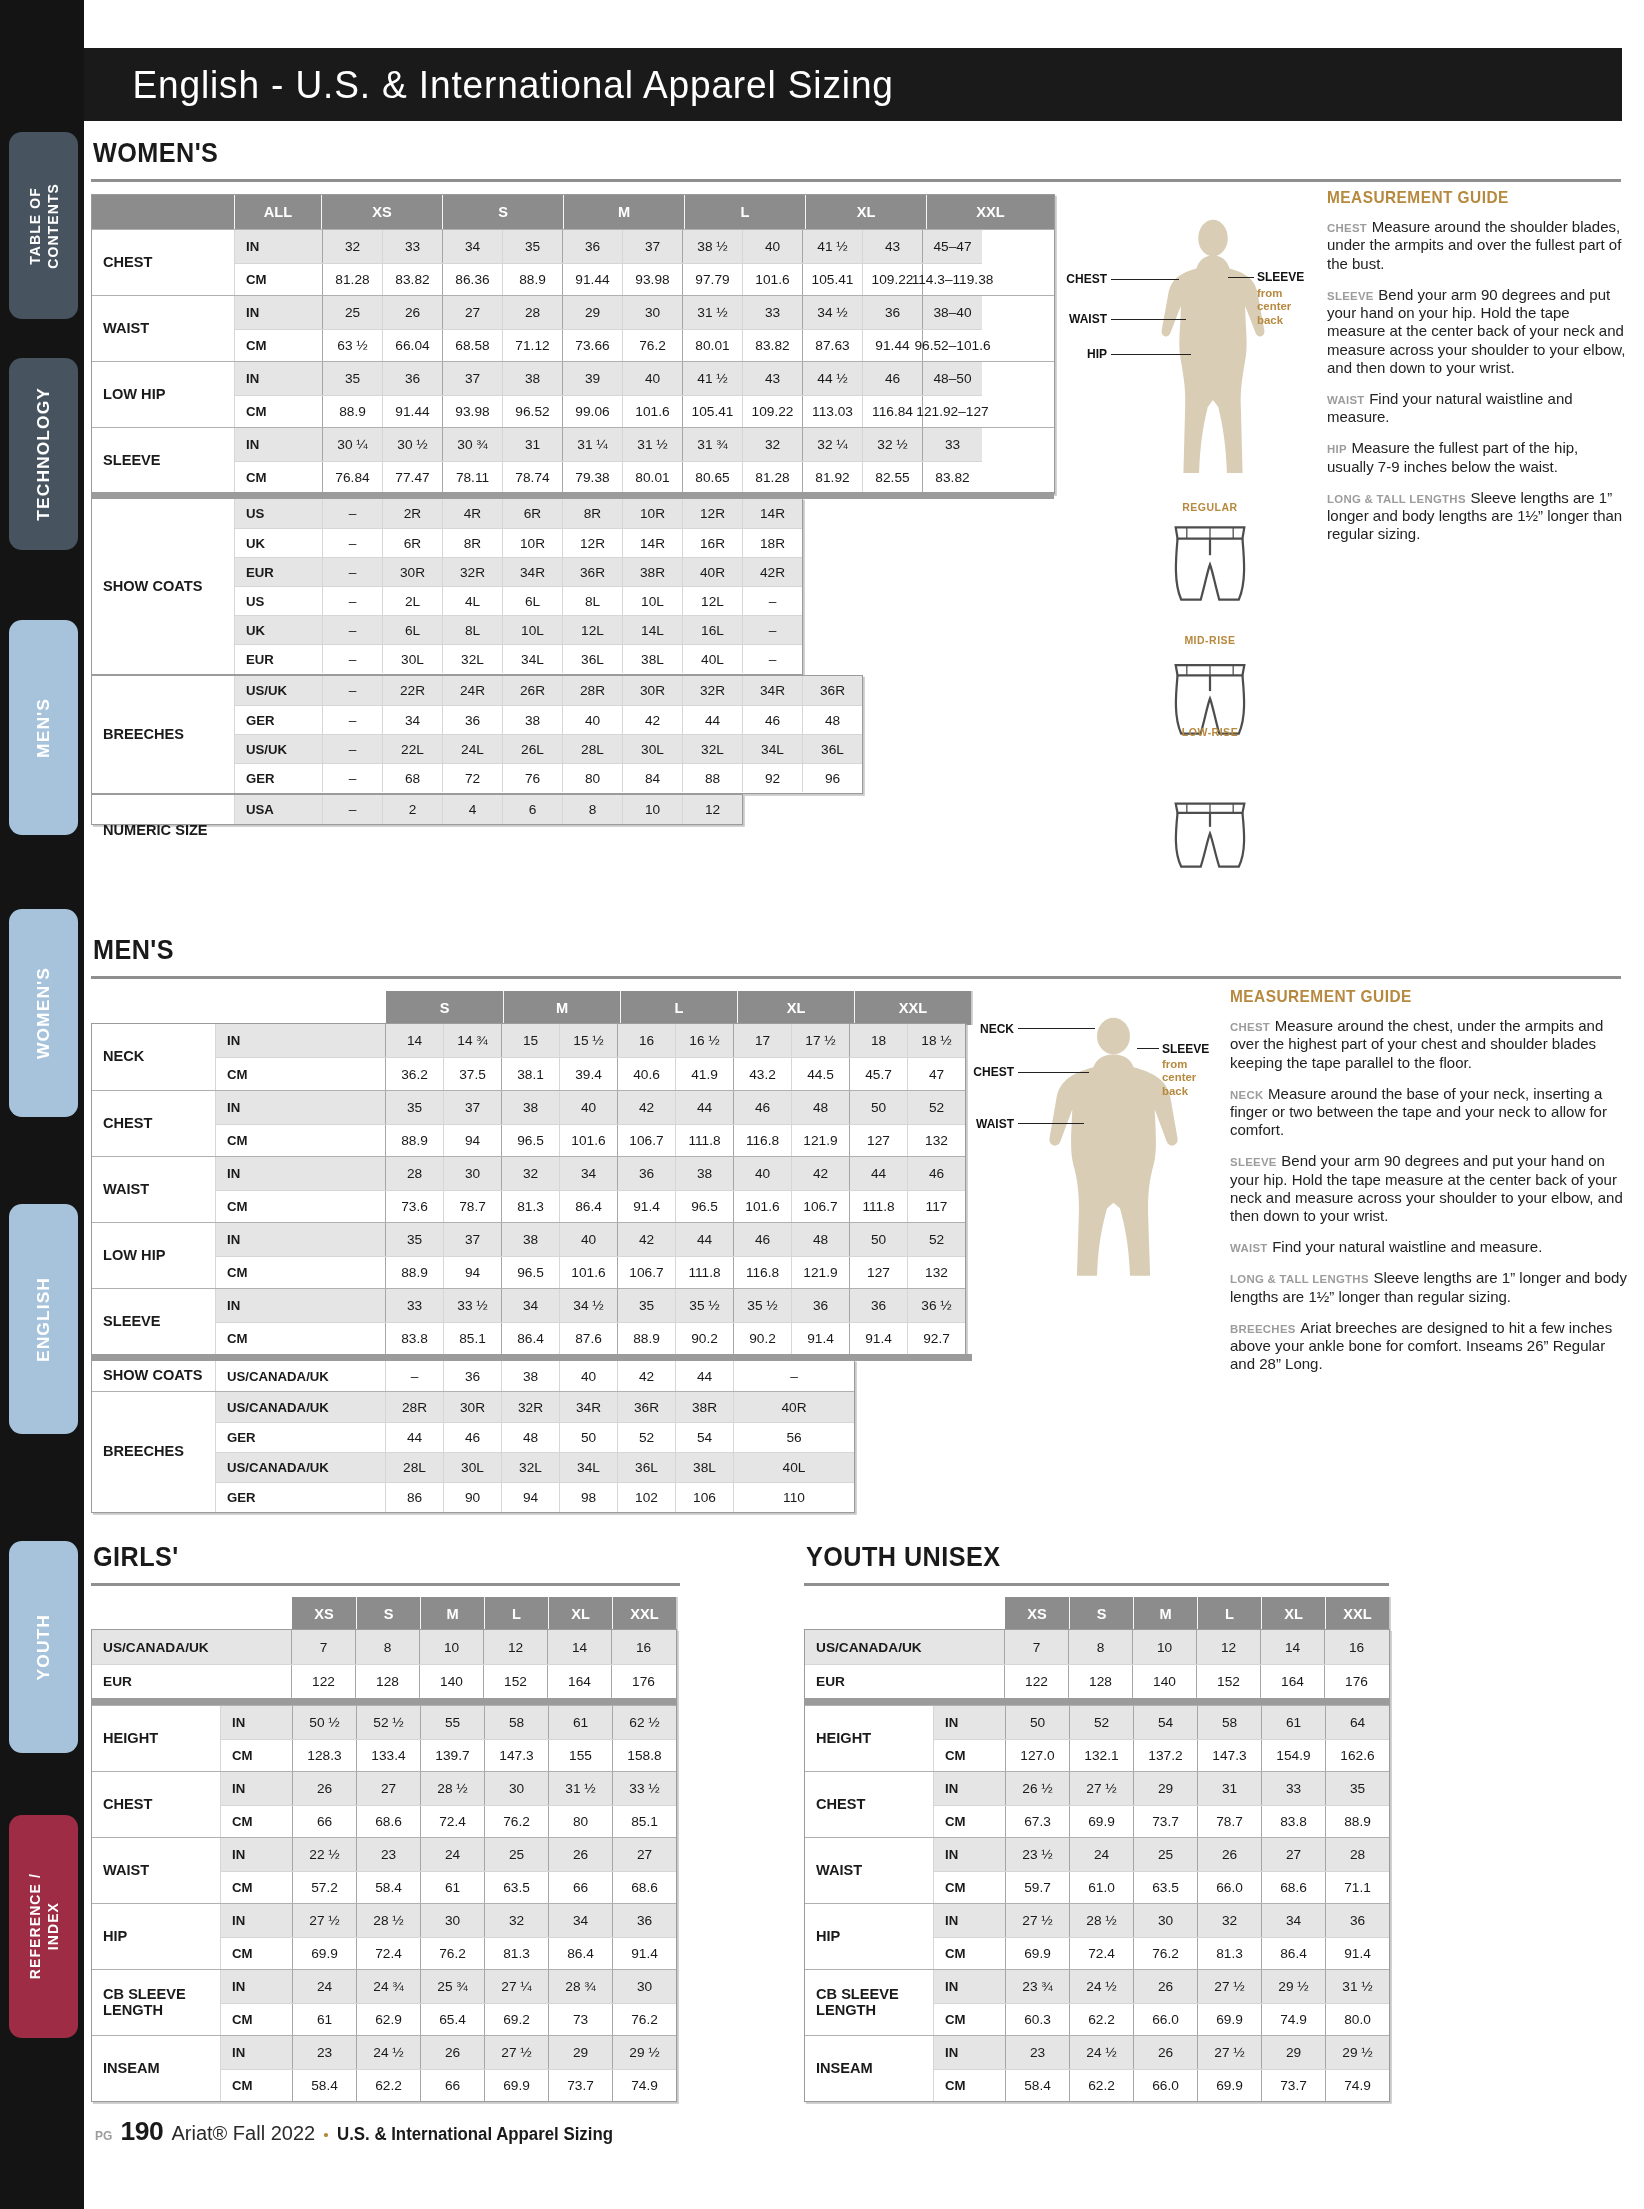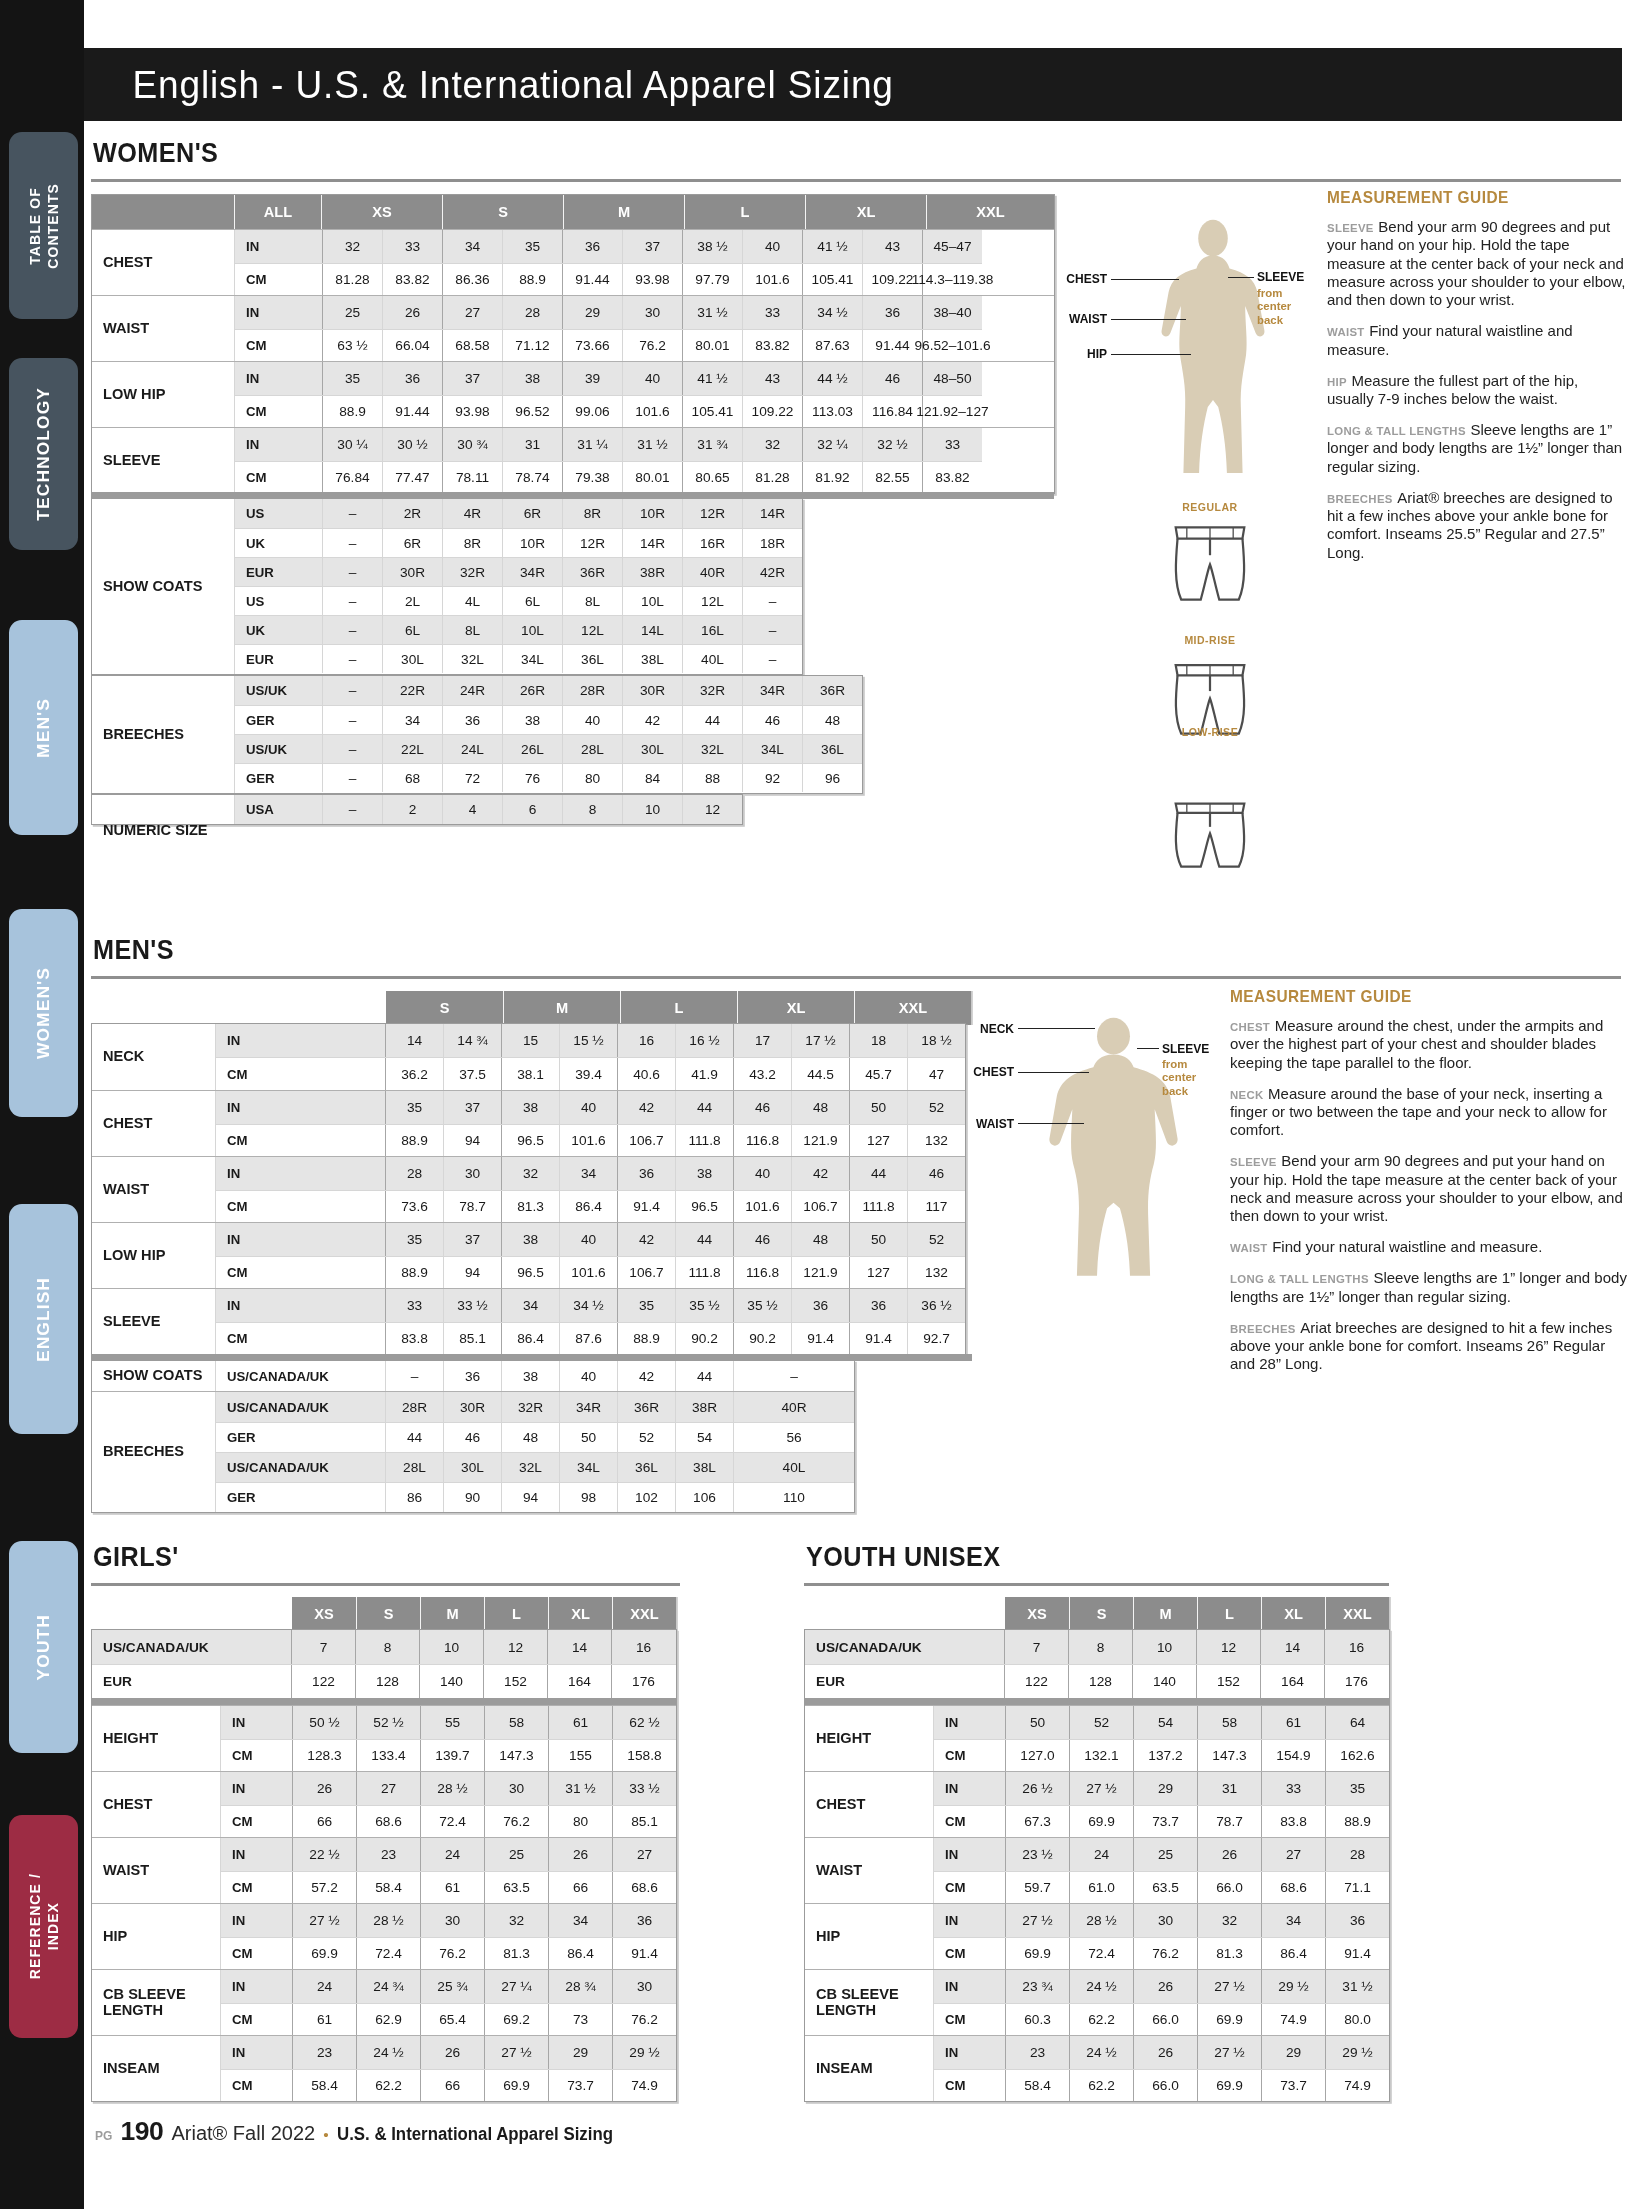--- a/index.html
+++ b/index.html
@@ -121,25 +121,25 @@
         <path d="M18 20 H92 L90 30 H20 Z"></path>
         <path d="M20 30 C18 50 16 72 24 88 L45 88 C50 72 52 60 55 52 C58 60 60 72 65 88 L86 88 C94 72 92 50 90 30"></path>
         <path d="M55 30 V45"></path>
         <path d="M30 20 V30 M55 20 V30 M80 20 V30" stroke-width="1.4"></path>
       </g>
   </svg>
 
   <div class="guide" style="left:1327px;top:188px;width:300px">
     <div class="gtitle">MEASUREMENT GUIDE</div>
     <div id="g-womens-items">
+        <p class="gitem"><span class="glabel">CHEST</span><span>Measure around the shoulder blades, under the armpits and over the fullest part of the bust.</span></p>
         <p class="gitem"><span class="glabel">SLEEVE</span><span>Bend your arm 90 degrees and put your hand on your hip. Hold the tape measure at the center back of your neck and measure across your shoulder to your elbow, and then down to your wrist.</span></p>
         <p class="gitem"><span class="glabel">WAIST</span><span>Find your natural waistline and measure.</span></p>
         <p class="gitem"><span class="glabel">HIP</span><span>Measure the fullest part of the hip, usually 7-9 inches below the waist.</span></p>
         <p class="gitem"><span class="glabel">LONG &amp; TALL LENGTHS</span><span>Sleeve lengths are 1” longer and body lengths are 1½” longer than regular sizing.</span></p>
-        <p class="gitem"><span class="glabel">BREECHES</span><span>Ariat® breeches are designed to hit a few inches above your ankle bone for comfort. Inseams 25.5” Regular and 27.5” Long.</span></p>
       </div>
   </div>
 
   <svg class="fig" style="left:1022px;top:1005px;width:183px;height:291px" viewBox="0 0 100 145">
     <ellipse cx="50" cy="10" rx="9" ry="10" fill="var(--beige)"></ellipse>
     <path fill="var(--beige)" d="M50 20 C43 20 40 24 39 27 C28 30 21 34 19 43 L15 66 C14.5 70 19.5 71.5 21 67.5 L27.5 50 C27 62 26 72 28 80 C30.5 89 31.5 97 31 110 L30 141 L41 141 C41.5 124 44 113 46.5 104 L50 101 L53.5 104 C56 113 58.5 124 59 141 L70 141 L69 110 C68.5 97 69.5 89 72 80 C74 72 73 62 72.5 50 L79 67.5 C80.5 71.5 85.5 70 85 66 L81 43 C79 34 72 30 61 27 C60 24 57 20 50 20 Z"></path>
   </svg>
   <div class="figlabel" style="left:961px;top:1022px;width:53px;text-align:right">NECK</div>
   <div class="figline" style="left:1018px;top:1028px;width:77px"></div>
   <div class="figlabel" style="left:961px;top:1065px;width:53px;text-align:right">CHEST</div>

